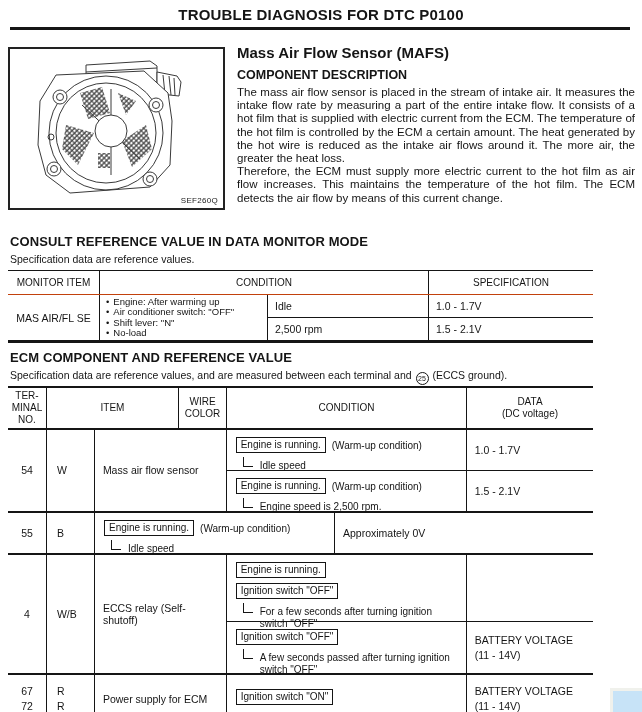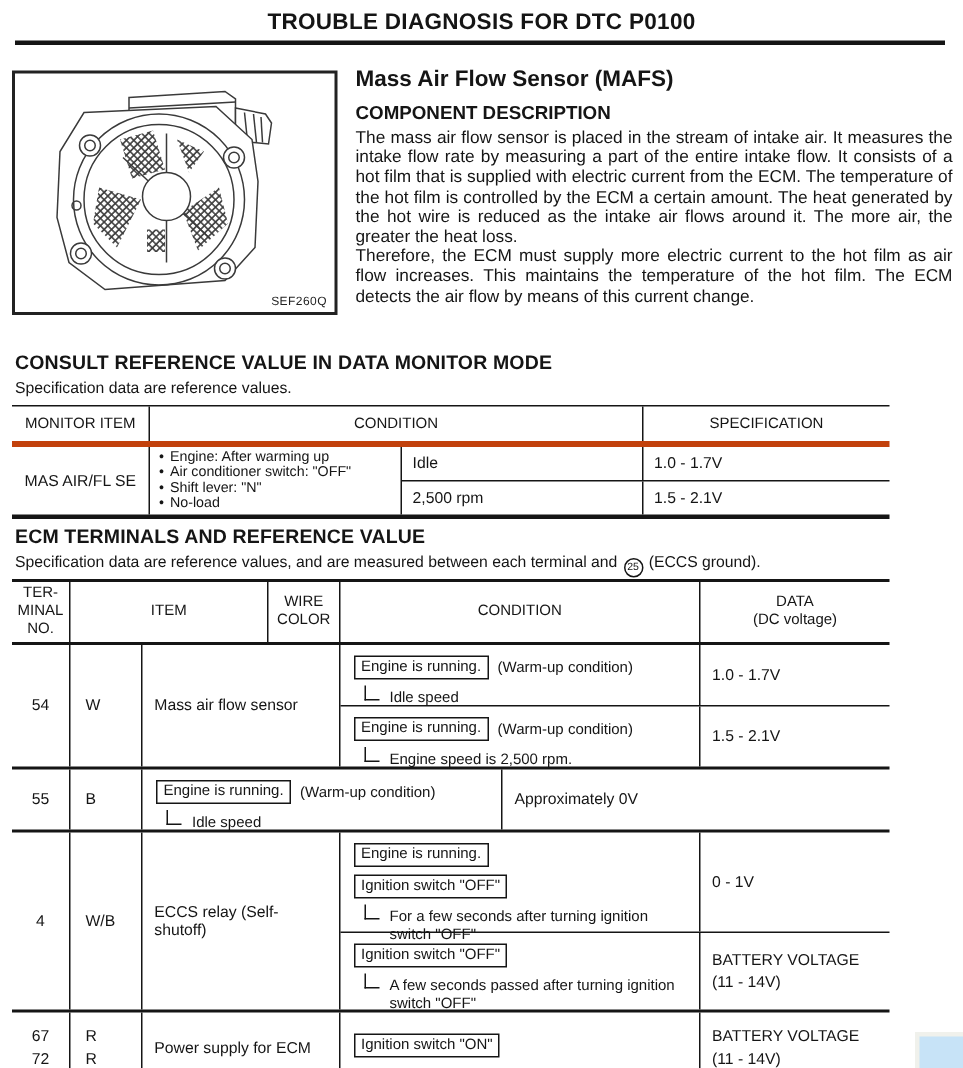--- a/index.html
+++ b/index.html
@@ -37,21 +37,21 @@
     display:inline-block; width:11px; height:11px; border:1px solid #151515; border-radius:50%;
     font-size:7px; line-height:11px; text-align:center; vertical-align:-2px; margin:0 1px;
   }
 
   
   .ctable {
     position:absolute; left:8px; top:270px; width:585px;
     border-top:1.5px solid #151515; border-bottom:3px solid #151515;
     font-size:10.5px; box-sizing:border-box;
   }
-  .c-head { display:flex; height:23px; border-bottom:4px solid #c2410c; }
+  .c-head { display:flex; height:23px; border-bottom:1px solid #c2410c; }
   .ch { display:flex; align-items:center; justify-content:center; font-size:10px; box-sizing:border-box; }
   .ch1 { width:92px;  border-right:1px solid #151515; }
   .ch2 { width:329px; border-right:1px solid #151515; }
   .ch3 { width:164px; }
   .c-body { display:flex; height:45px; }
   .cc1 { width:92px; border-right:1px solid #151515; display:flex; align-items:center; justify-content:center; box-sizing:border-box; }
   .cc2 { width:168px; border-right:1px solid #151515; box-sizing:border-box; padding:2px 2px 16px 6px; }
   .cc2 ul { margin:0; padding:0; list-style:none; }
   .cc2 li { font-size:9.5px; line-height:10.4px; }
   .cc2 li::before { content:"\2022"; margin-right:4px; }
@@ -189,21 +189,21 @@
           <div class="cc4">1.0 - 1.7V</div>
         </div>
         <div class="crow">
           <div class="cc3">2,500 rpm</div>
           <div class="cc4">1.5 - 2.1V</div>
         </div>
       </div>
     </div>
   </div>
 
-  <div class="sec-head" style="top:350px;">ECM TERMINALS AND REFERENCE VALUE</div>
+  <div class="sec-head" style="top:350px;">ECM COMPONENT AND REFERENCE VALUE</div>
   <div class="sec-note" style="top:369px;">
     <span>Specification data are reference values, and are measured between each terminal and</span>
     <span class="circ">25</span>
     <span>(ECCS ground).</span>
   </div>
 
   <div class="etable">
     <div class="e-head">
       <div class="eh col-term">TER-
 MINAL
@@ -281,21 +281,20 @@
               <span class="boxed">Engine is running.</span>
             </div>
             <div class="boxline">
               <span class="boxed">Ignition switch "OFF"</span>
             </div>
             <div class="branch">
               <span class="tree"></span>
               <span class="branch-text">For a few seconds after turning ignition switch "OFF"</span>
             </div>
           </div>
-          <div class="e-data">0 - 1V</div>
         </div>
         <div class="e-sub" style="height:51px;">
           <div class="e-cond">
             <div class="boxline">
               <span class="boxed">Ignition switch "OFF"</span>
             </div>
             <div class="branch">
               <span class="tree"></span>
               <span class="branch-text">A few seconds passed after turning ignition switch "OFF"</span>
             </div>

